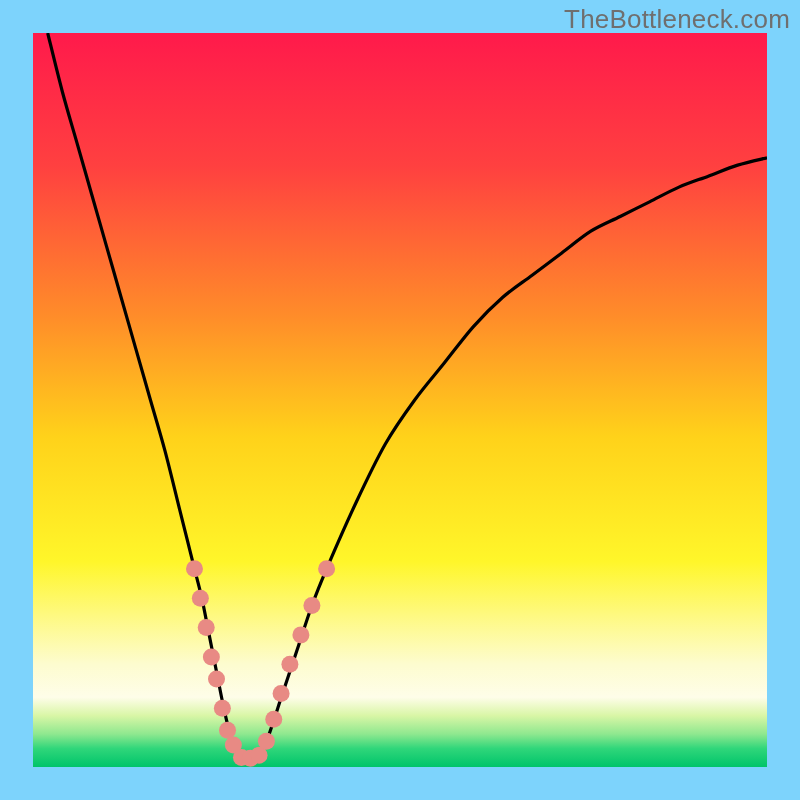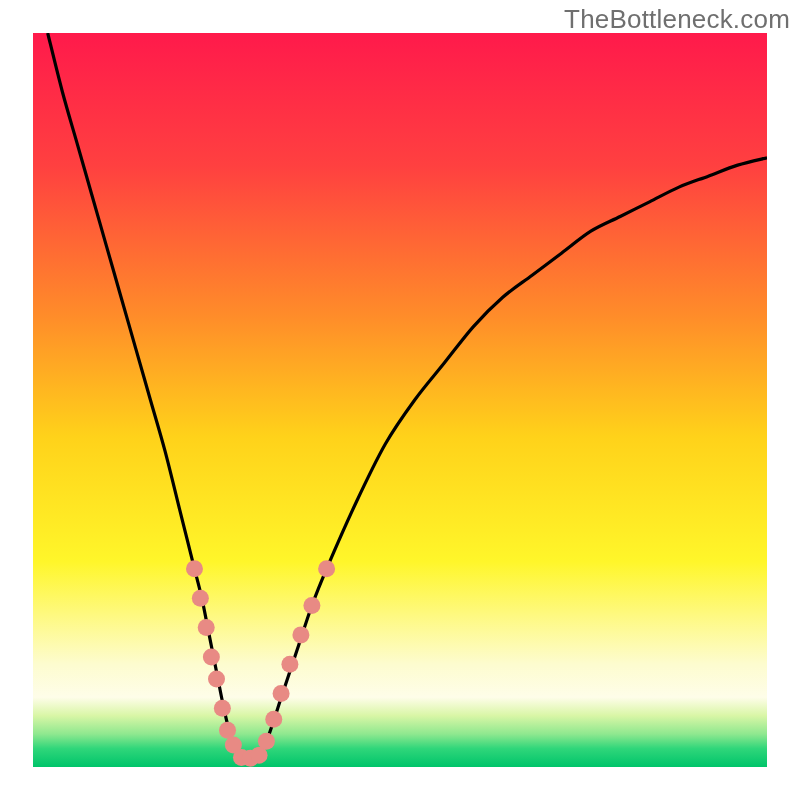--- a/index.html
+++ b/index.html
@@ -9,21 +9,21 @@
     height: 800px;
     overflow: hidden;
     background: #000;
     font-family: Arial, Helvetica, sans-serif;
   }
   .frame {
     position: absolute;
     left: 0; top: 0;
     width: 800px;
     height: 800px;
-    background: #ffffff;
+    background: #7dd3fc;
   }
   .plot-area {
     position: absolute;
     left: 33px;
     top: 33px;
     width: 734px;
     height: 734px;
     
   }
   .watermark {

